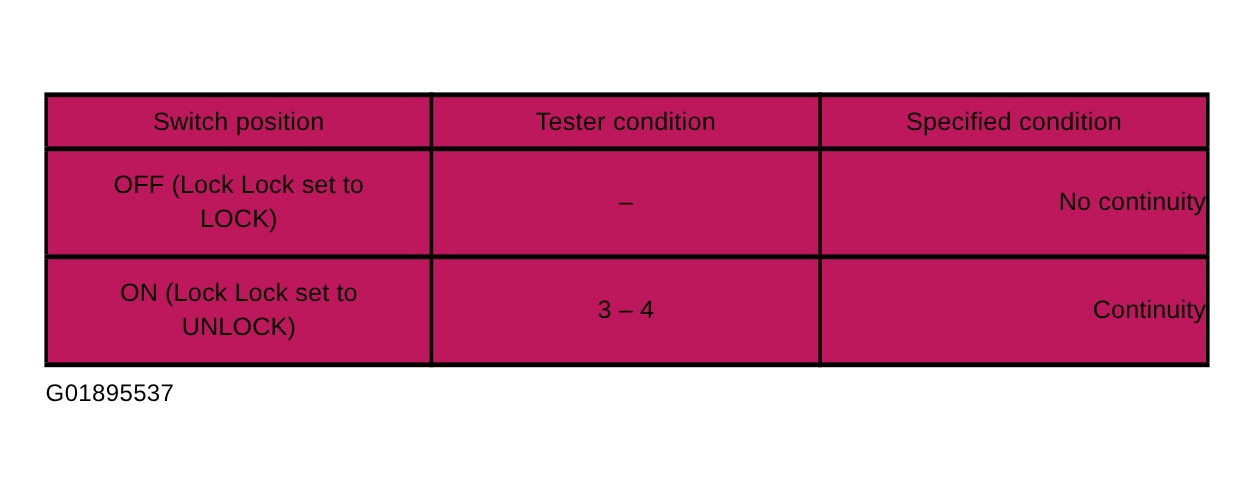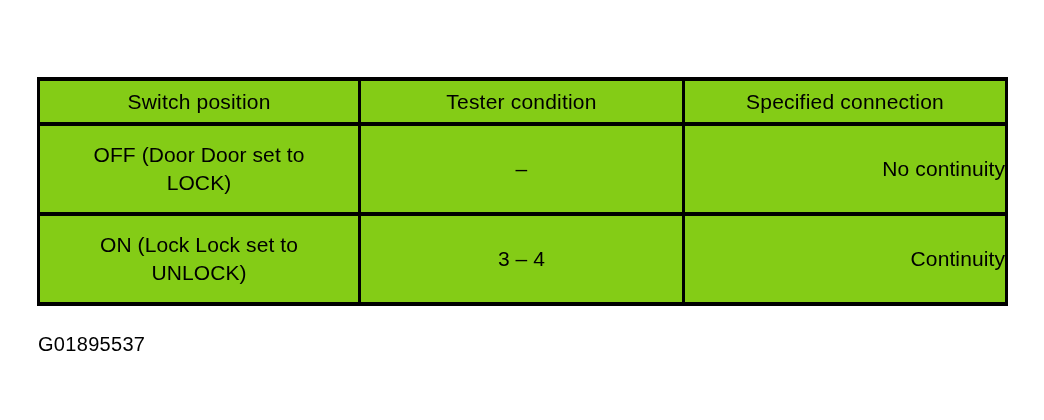--- a/index.html
+++ b/index.html
@@ -32,21 +32,21 @@
   #spec-table col.c1 { width: 321px; }
   #spec-table col.c2 { width: 324px; }
   #spec-table col.c3 { width: 323px; }
 
   #spec-table td,
   #spec-table th {
     padding: 0;
     margin: 0;
     vertical-align: middle;
     font-weight: normal;
-    background: #84cc16;
+    background: #be185d;
   }
 
   
   #spec-table {
     border-left: 3px solid #000;
     border-right: 3px solid #000;
     border-top: 4px solid #000;
     border-bottom: 4px solid #000;
   }
 
@@ -88,21 +88,21 @@
   .dash-cell {
     font-size: 21px;
     text-align: center;
     letter-spacing: 0.5px;
   }
 
   
   #figure-caption {
     position: absolute;
     left: 38px;
-    top: 332px;
+    top: 316px;
     font-size: 20px;
     line-height: 1.2;
     letter-spacing: 0.3px;
     white-space: nowrap;
   }
 </style>
 </head>
 <body>
 
 <table id="spec-table">
@@ -113,28 +113,28 @@
   </colgroup>
   <thead>
     <tr class="row-header">
       <th class="divider-right align-center">
         <span class="th-text">Switch position</span>
       </th>
       <th class="divider-right align-center">
         <span class="th-text">Tester condition</span>
       </th>
       <th class="align-center">
-        <span class="th-text">Specified  connection</span>
+        <span class="th-text">Specified  condition</span>
       </th>
     </tr>
   </thead>
   <tbody>
     <tr class="row-body-1">
       <td class="divider-right align-center">
-        <span class="cell-text">OFF (Door Door set to</span>
+        <span class="cell-text">OFF (Lock Lock set to</span>
         <span class="cell-text">LOCK)</span>
       </td>
       <td class="divider-right dash-cell">
         <span class="cell-text">–</span>
       </td>
       <td class="align-left">
         <span class="cell-text">No continuity</span>
       </td>
     </tr>
     <tr class="row-body-2">

